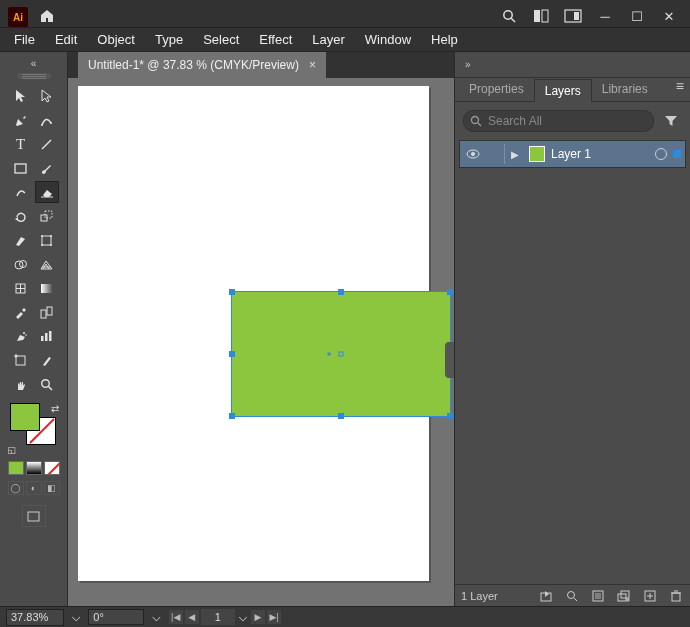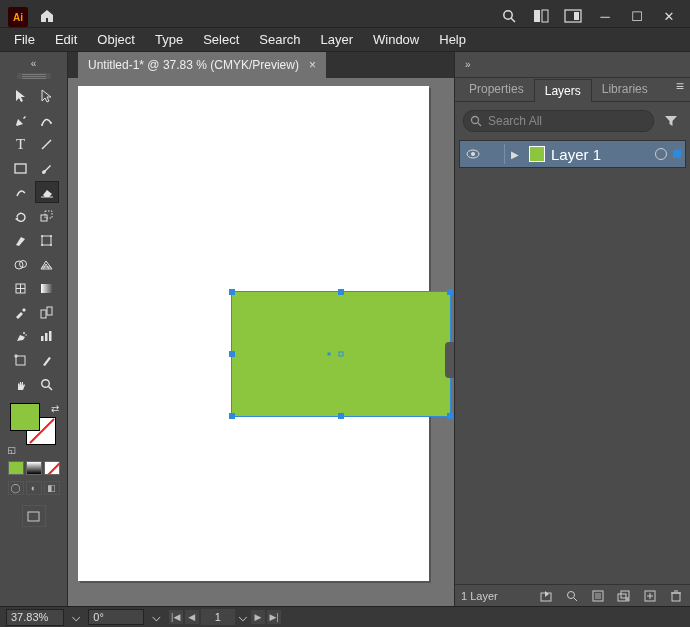--- a/index.html
+++ b/index.html
@@ -59,21 +59,21 @@
 .search-row{display:flex;align-items:center;padding:8px 8px;gap:6px}
 .search-box{flex:1;height:22px;background:#3d3d3d;border:1px solid #333;border-radius:10px;display:flex;align-items:center;padding:0 6px;color:#888}
 .search-box svg{margin-right:6px}
 .filter-btn{width:22px;height:22px;display:flex;align-items:center;justify-content:center;cursor:pointer;color:#ccc}
 .layer-row{height:28px;background:#5b738c;border:1px solid #333;display:flex;align-items:center;padding:0 4px;gap:6px;margin:0 4px}
 .vis{width:18px;display:flex;justify-content:center;cursor:pointer}
 .lock{width:10px}
 .sep{width:1px;height:20px;background:#7890a8}
 .disclose{width:12px;cursor:pointer;font-size:10px;color:#ddd}
 .thumb{width:16px;height:16px;background:#8cc63f;border:1px solid #fff}
-.layer-name{flex:1;color:#fff;font-size:15px}
+.layer-name{flex:1;color:#fff;font-size:12px}
 .target{width:12px;height:12px;border:1px solid #ccc;border-radius:50%;cursor:pointer}
 .sel-ind{width:8px;height:8px;background:#2f89dd;cursor:pointer}
 .panel-spacer{flex:1}
 .panel-footer{height:22px;border-top:1px solid #333;display:flex;align-items:center;padding:0 6px;gap:10px;font-size:11px;color:#ccc}
 .pf-spacer{flex:1}
 .pf-btn{cursor:pointer;display:flex;align-items:center;justify-content:center;width:16px}
 .statusbar{height:21px;background:#383838;border-top:1px solid #222;display:flex;align-items:center;padding:0 6px;gap:8px;font-size:11px;color:#ddd;position:absolute;bottom:0;left:0;right:0}
 .status-zoom{width:58px;height:17px;background:#444;border:1px solid #222;display:flex;align-items:center;padding:0 4px}
 .status-rotate{width:56px;height:16px;background:#444;border:1px solid #222;display:flex;align-items:center;padding:0 4px}
 .status-nav{display:flex;align-items:center;gap:2px}
@@ -116,21 +116,21 @@
     <div class="window-btn">✕</div>
   </div>
 </div>
 
 <div class="menubar">
   <div class="menu-item">File</div>
   <div class="menu-item">Edit</div>
   <div class="menu-item">Object</div>
   <div class="menu-item">Type</div>
   <div class="menu-item">Select</div>
-  <div class="menu-item">Search</div>
+  <div class="menu-item">Effect</div>
   <div class="menu-item">Layer</div>
   <div class="menu-item">Window</div>
   <div class="menu-item">Help</div>
 </div>
 
 <div class="workspace">
   <div class="toolbar-col">
     <div class="tool-dbl-lt">«</div>
     <div class="tool-grip">
         <span></span>

